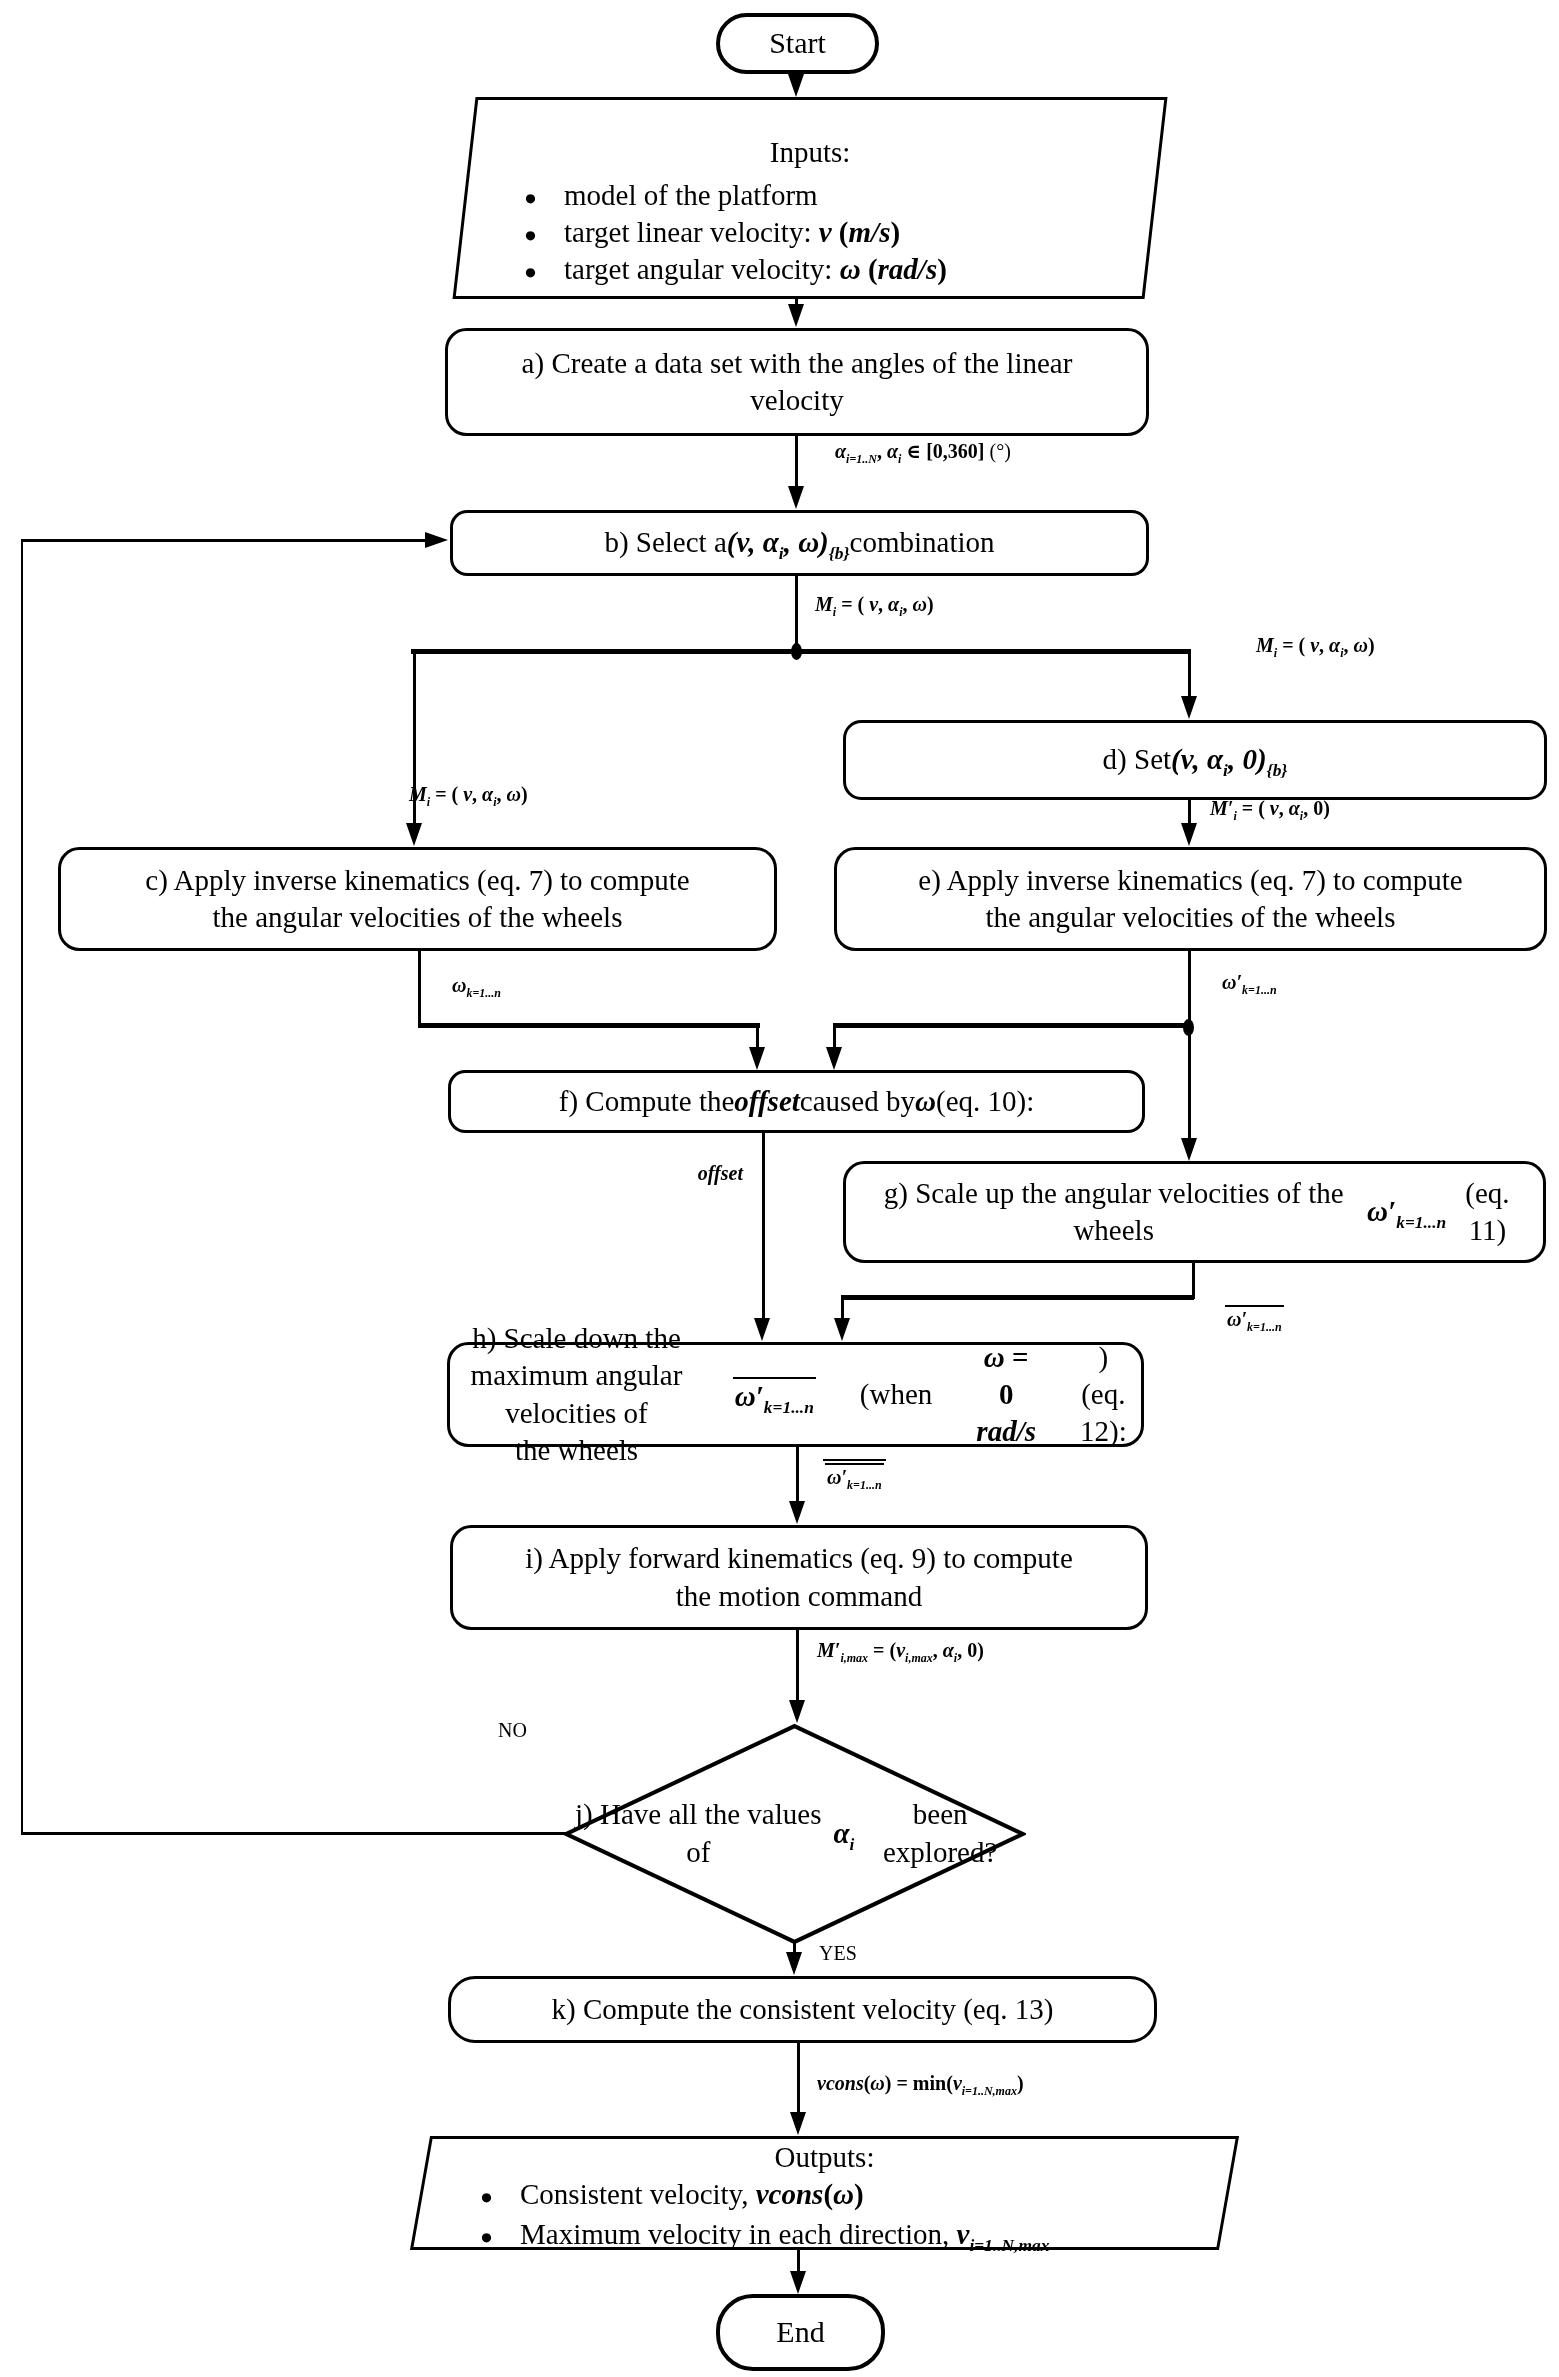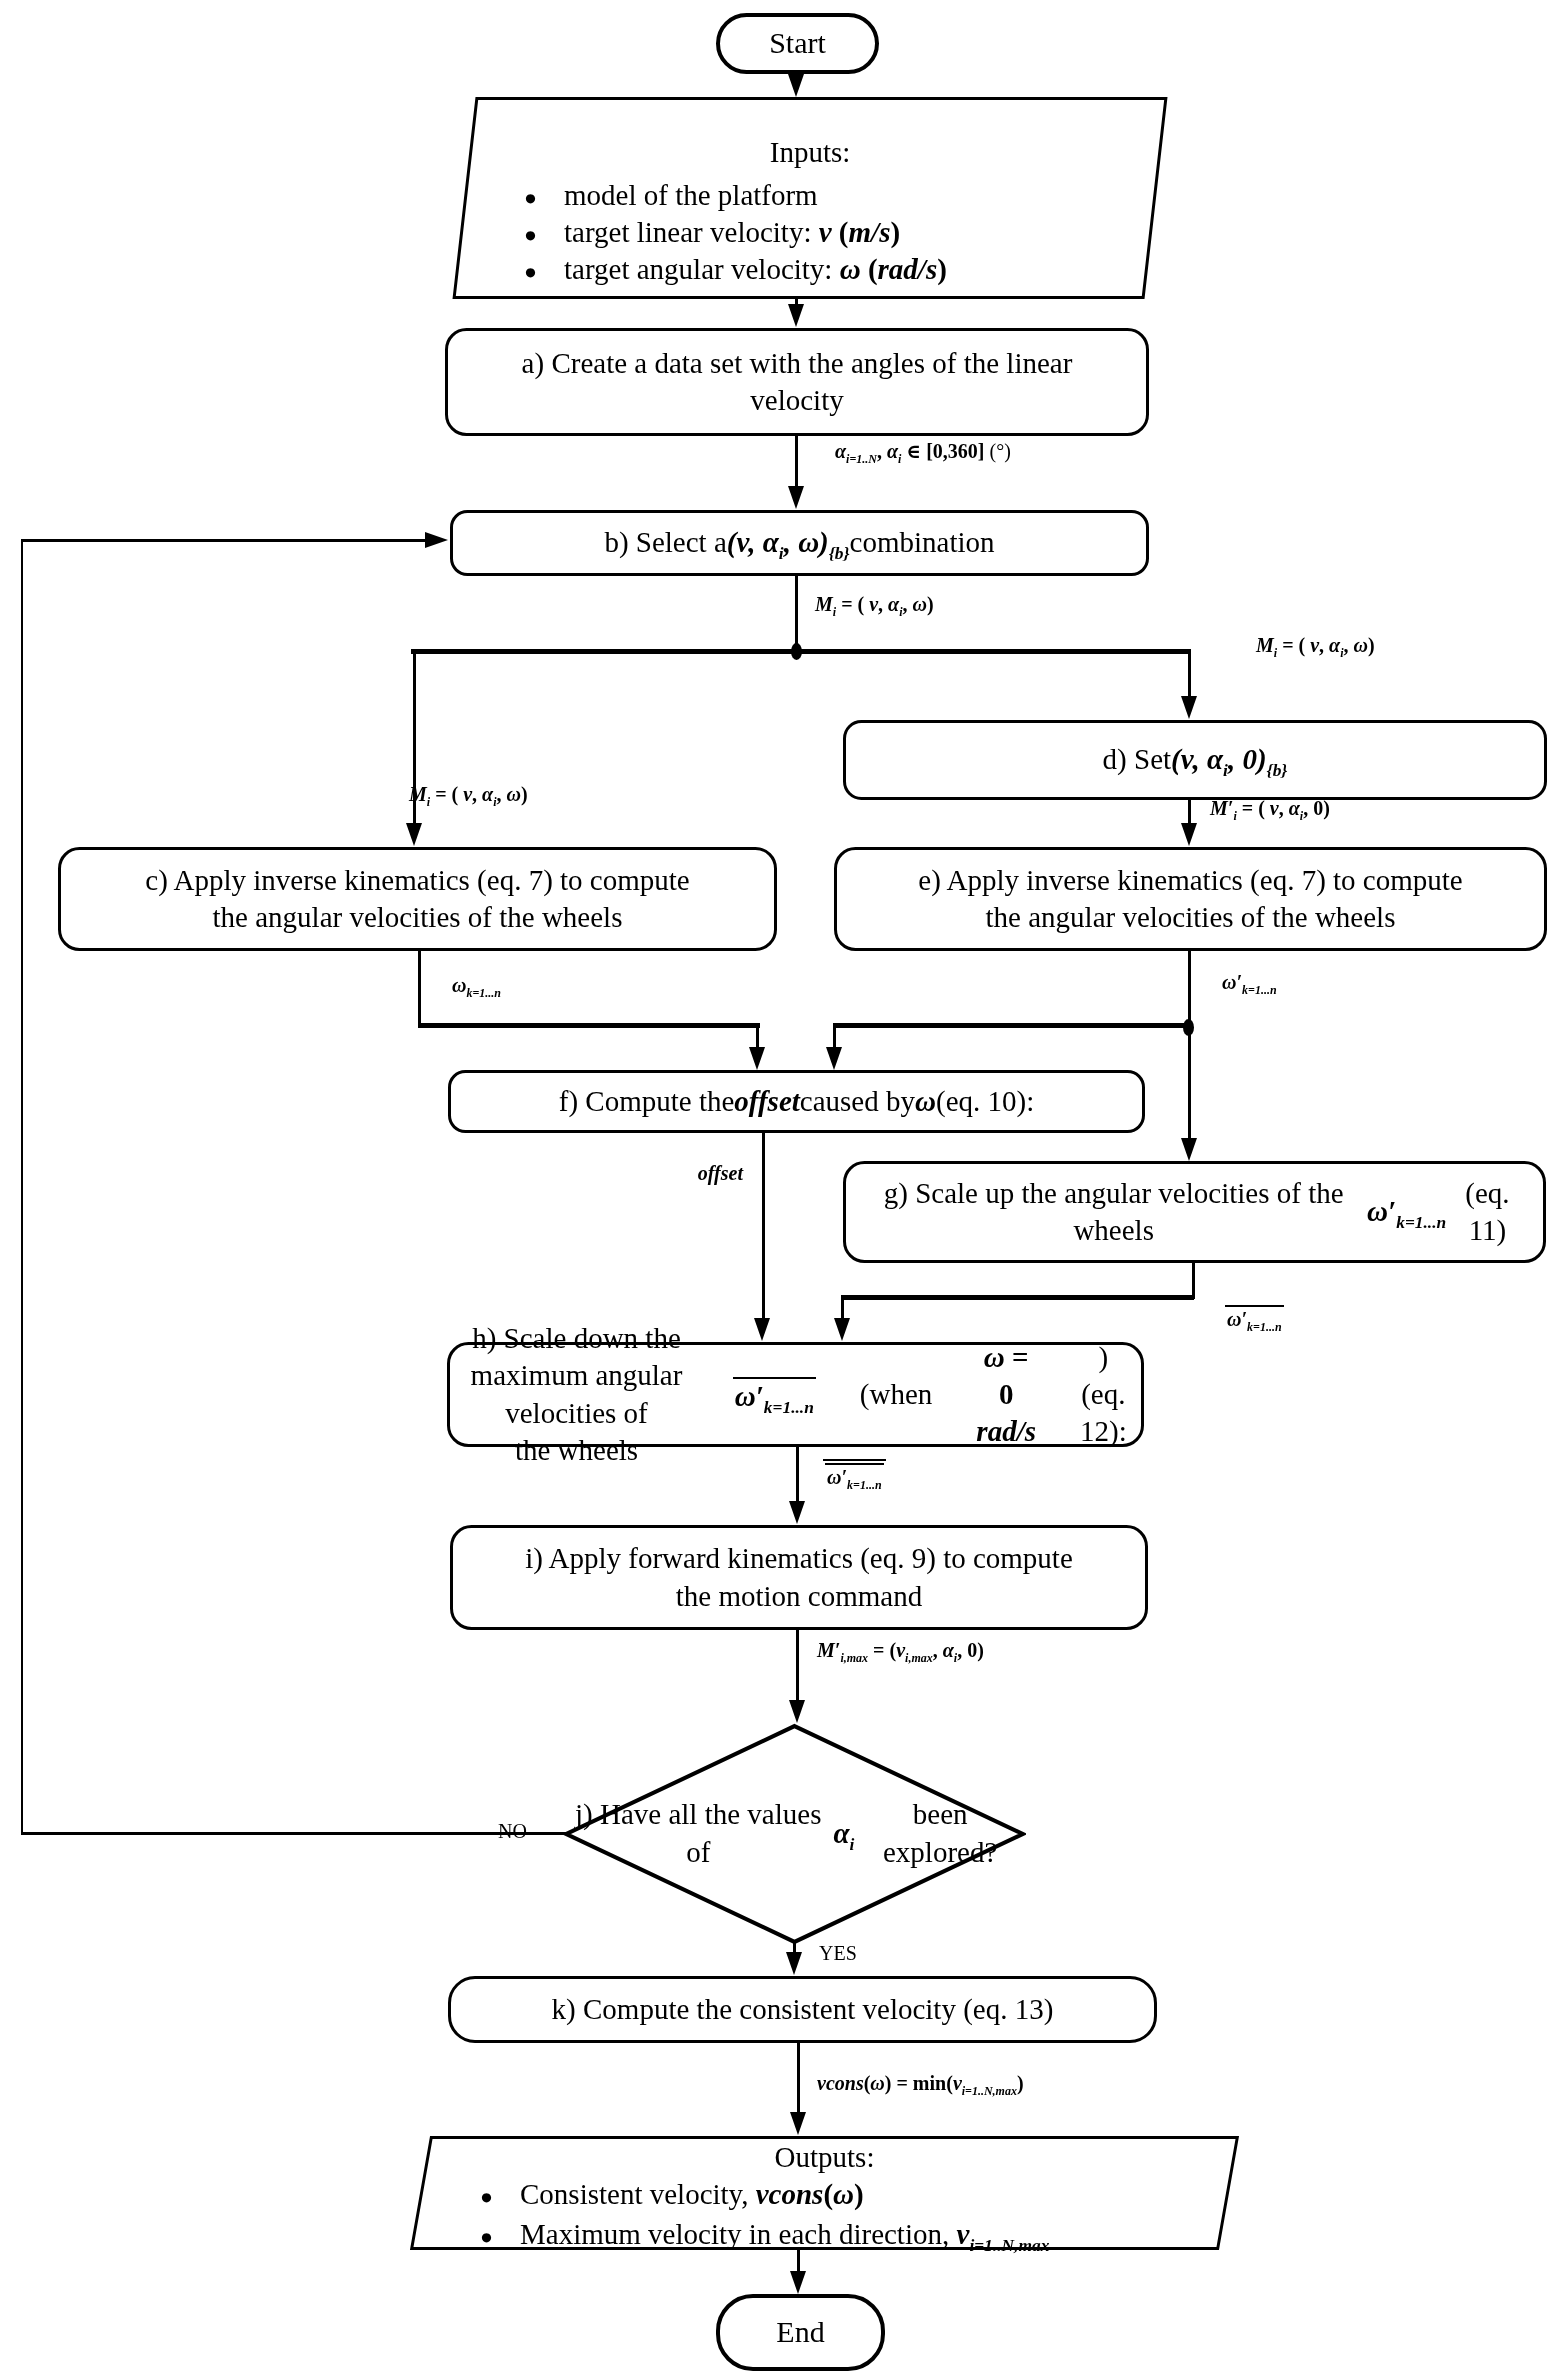--- a/index.html
+++ b/index.html
@@ -100,21 +100,21 @@
   <div class="lbl" style="left:815px;top:593px;"><b><i>M<sub>i</sub></i> = ( <i>v</i>, <i>α<sub>i</sub></i>, <i>ω</i>)</b></div>
   <div class="lbl" style="left:1256px;top:634px;"><b><i>M<sub>i</sub></i> = ( <i>v</i>, <i>α<sub>i</sub></i>, <i>ω</i>)</b></div>
   <div class="lbl" style="left:409px;top:783px;"><b><i>M<sub>i</sub></i> = ( <i>v</i>, <i>α<sub>i</sub></i>, <i>ω</i>)</b></div>
   <div class="lbl" style="left:1210px;top:797px;"><b><i>M′<sub>i</sub></i> = ( <i>v</i>, <i>α<sub>i</sub></i>, 0)</b></div>
   <div class="lbl" style="left:452px;top:974px;"><b><i>ω<sub>k=1...n</sub></i></b></div>
   <div class="lbl" style="left:1222px;top:971px;"><b><i>ω′<sub>k=1...n</sub></i></b></div>
   <div class="lbl" style="left:633px;top:1162px;width:110px;text-align:right;"><b><i>offset</i></b></div>
   <div class="lbl" style="left:1225px;top:1305px;"><span class="ol"><b><i>ω′<sub>k=1...n</sub></i></b></span></div>
   <div class="lbl" style="left:823px;top:1459px;"><span class="ol"><span class="ol"><b><i>ω′<sub>k=1...n</sub></i></b></span></span></div>
   <div class="lbl" style="left:817px;top:1639px;"><b><i>M′<sub>i,max</sub></i> = (<i>v<sub>i,max</sub></i>, <i>α<sub>i</sub></i>, 0)</b></div>
-  <div class="lbl" style="left:498px;top:1820px;">NO</div>
+  <div class="lbl" style="left:498px;top:1719px;">NO</div>
   <div class="lbl" style="left:819px;top:1942px;">YES</div>
   <div class="lbl" style="left:817px;top:2072px;"><b><i>vcons</i>(<i>ω</i>) = min(<i>v<sub>i=1..N,max</sub></i>)</b></div>
 
   <div class="node term" style="left:716px;top:12.8px;width:163px;height:61px;">Start</div>
 
   <div class="para" style="left:464px;top:97px;width:692px;height:202px;transform:skewX(-6.5deg);"></div>
   <div class="para-ov" style="left:464px;top:97px;width:692px;height:202px;padding-top:39px;box-sizing:border-box;">
     <div class="io-title" style="margin-bottom:9.2px;">Inputs:</div>
     <div class="io-row" style="line-height:34px;">
         <span class="bullet">●</span>

